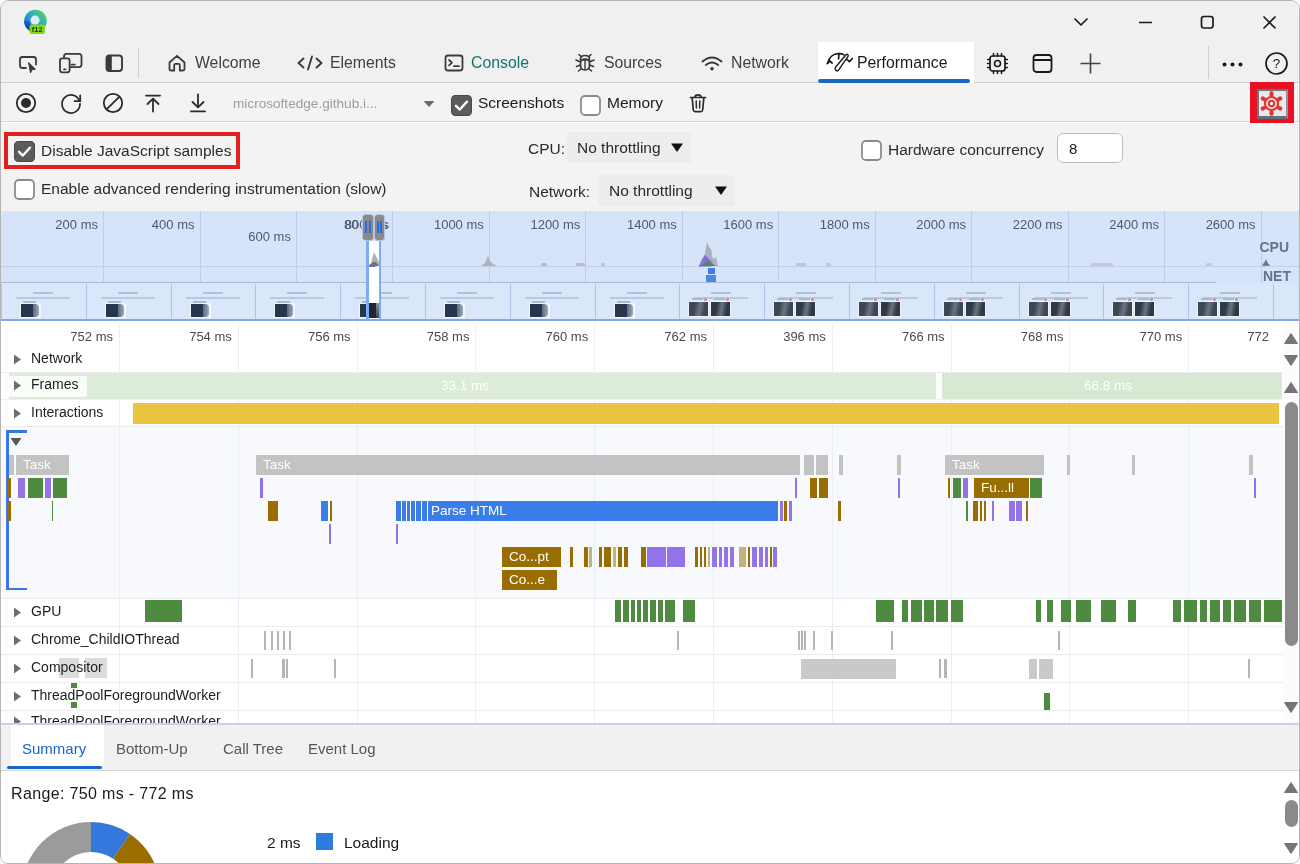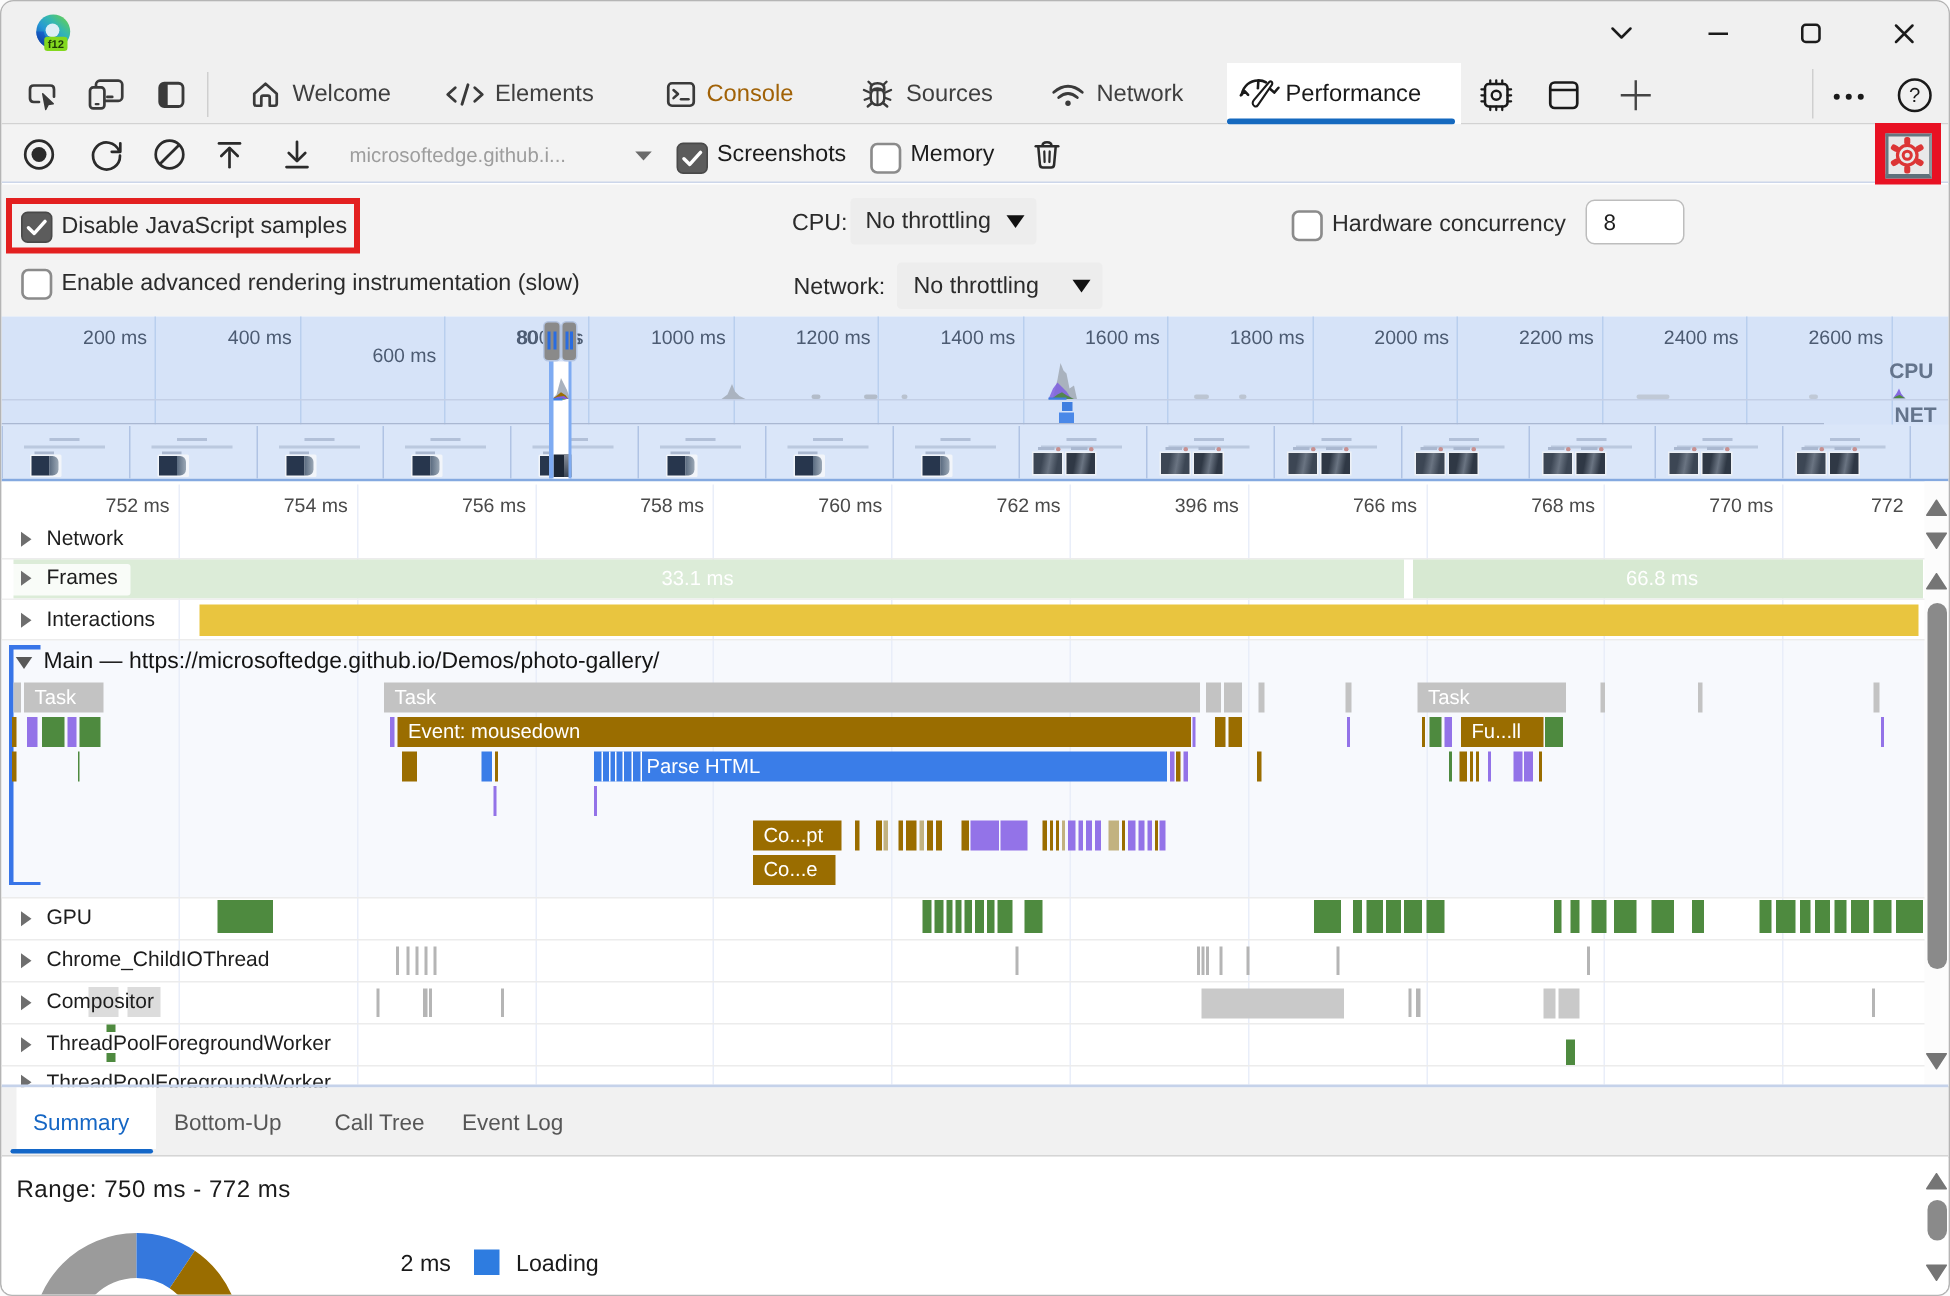--- a/index.html
+++ b/index.html
@@ -58,21 +58,21 @@
 <div class="tx" style="left:194px;top:53px;font-size:15.8px;color:#3f3f3f;">Welcome</div>
 <svg class="abs" style="left:294px;top:49px" width="30" height="26" viewBox="0 0 30 26">
 <path d="M 8.5 8.5 L 3.5 13 L 8.5 17.5 M 21.5 8.5 L 26.5 13 L 21.5 17.5 M 17 6.5 L 13 19.5" stroke="#3a3a3a" stroke-width="1.9" fill="none" stroke-linecap="round" stroke-linejoin="round"></path>
 </svg>
 <div class="tx" style="left:329px;top:53px;font-size:15.8px;color:#3f3f3f;">Elements</div>
 <svg class="abs" style="left:440px;top:49px" width="26" height="26" viewBox="0 0 26 26">
 <rect x="4.5" y="5.5" width="17" height="15" rx="2.5" stroke="#3a3a3a" stroke-width="1.8" fill="none"></rect>
 <path d="M 8 10 L 11 12.7 L 8 15.4" stroke="#3a3a3a" stroke-width="1.7" fill="none" stroke-linecap="round" stroke-linejoin="round"></path>
 <line x1="13" y1="16.2" x2="18" y2="16.2" stroke="#3a3a3a" stroke-width="1.7" stroke-linecap="round"></line>
 </svg>
-<div class="tx" style="left:470px;top:53px;font-size:15.8px;color:#a16207;">Console</div>
+<div class="tx" style="left:470px;top:53px;font-size:15.8px;color:#0f766e;">Console</div>
 <svg class="abs" style="left:570px;top:49px" width="28" height="26" viewBox="0 0 28 26">
 <path d="M 9.5 9 Q 9.5 5.5 14 5.5 Q 18.5 5.5 18.5 9 L 18.5 10 L 9.5 10 Z" stroke="#3a3a3a" stroke-width="1.7" fill="none"></path>
 <rect x="9.5" y="9" width="9" height="11" rx="4.2" stroke="#3a3a3a" stroke-width="1.7" fill="none"></rect>
 <line x1="14" y1="10" x2="14" y2="19.5" stroke="#3a3a3a" stroke-width="1.4"></line>
 <path d="M 9.5 12 L 5 10 M 9.5 15 L 5.5 16.5 M 10.5 18.5 L 7.5 21 M 18.5 12 L 23 10 M 18.5 15 L 22.5 16.5 M 17.5 18.5 L 20.5 21 M 10 6.5 L 8 4.5 M 18 6.5 L 20 4.5" stroke="#3a3a3a" stroke-width="1.6" stroke-linecap="round" fill="none"></path>
 </svg>
 <div class="tx" style="left:603px;top:53px;font-size:15.8px;color:#3f3f3f;">Sources</div>
 <svg class="abs" style="left:697px;top:49px" width="28" height="26" viewBox="0 0 28 26">
 <path d="M 4.5 11.5 Q 14 3.5 23.5 11.5" stroke="#3a3a3a" stroke-width="1.9" fill="none" stroke-linecap="round"></path>
 <path d="M 7.8 15 Q 14 9.8 20.2 15" stroke="#3a3a3a" stroke-width="1.9" fill="none" stroke-linecap="round"></path>
@@ -460,42 +460,40 @@
 <div class="abs" style="left:0;top:398px;width:1284px;height:1px;background:#efefef;"></div>
 <div class="abs" style="left:132px;top:402px;width:1146px;height:21px;background:#e9c53f;"></div>
 <svg class="abs" style="left:12px;top:407px" width="9" height="11" viewBox="0 0 9 11">
       <path d="M 1 0.5 L 8 5.5 L 1 10.5 Z" fill="#6e6e6e"></path>
     </svg>
 <div class="tx" style="left:30px;top:403px;font-size:14px;color:#1d1d1d;">Interactions</div>
 <div class="abs" style="left:0;top:425px;width:1284px;height:1px;background:#ececec;"></div>
 <svg class="abs" style="left:9px;top:435px" width="12" height="12" viewBox="0 0 12 12">
       <path d="M 0.5 2 L 11.5 2 L 6 10 Z" fill="#585858"></path>
     </svg>
-<div class="tx" style="left:28px;top:431px;font-size:15.3px;color:#141414;">Main — https://microsoftedge.github.io/Demos/photo-gallery/</div>
 <div class="abs" style="left:5px;top:429px;width:2.5px;height:160px;background:#3875e8;"></div>
 <div class="abs" style="left:5px;top:429px;width:21px;height:2.5px;background:#3875e8;"></div>
 <div class="abs" style="left:5px;top:586.5px;width:21px;height:2.5px;background:#3875e8;"></div>
 <div class="abs" style="left:8px;top:454px;width:5px;height:20px;background:#c3c3c3;"></div>
 <div class="abs" style="left:15px;top:454px;width:53px;height:20px;background:#c3c3c3;color:#fff;font-size:13.5px;line-height:20px;padding-left:7px;overflow:hidden;white-space:nowrap;">Task</div>
 <div class="abs" style="left:255px;top:454px;width:544px;height:20px;background:#c3c3c3;color:#fff;font-size:13.5px;line-height:20px;padding-left:7px;overflow:hidden;white-space:nowrap;">Task</div>
 <div class="abs" style="left:803px;top:454px;width:10px;height:20px;background:#c3c3c3;"></div>
 <div class="abs" style="left:815px;top:454px;width:12px;height:20px;background:#c3c3c3;"></div>
 <div class="abs" style="left:838px;top:454px;width:4px;height:20px;background:#c3c3c3;"></div>
 <div class="abs" style="left:896px;top:454px;width:4px;height:20px;background:#c3c3c3;"></div>
 <div class="abs" style="left:944px;top:454px;width:99px;height:20px;background:#c3c3c3;color:#fff;font-size:13.5px;line-height:20px;padding-left:7px;overflow:hidden;white-space:nowrap;">Task</div>
 <div class="abs" style="left:1066px;top:454px;width:3px;height:20px;background:#c3c3c3;"></div>
 <div class="abs" style="left:1131px;top:454px;width:3px;height:20px;background:#c3c3c3;"></div>
 <div class="abs" style="left:1248px;top:454px;width:4px;height:20px;background:#c3c3c3;"></div>
 <div class="abs" style="left:6.5px;top:477px;width:3.5px;height:20px;background:#9a6d00;"></div>
 <div class="abs" style="left:17px;top:477px;width:7px;height:20px;background:#9373e8;"></div>
 <div class="abs" style="left:27px;top:477px;width:15px;height:20px;background:#4e8a3f;"></div>
 <div class="abs" style="left:44px;top:477px;width:6px;height:20px;background:#9373e8;"></div>
 <div class="abs" style="left:52px;top:477px;width:14px;height:20px;background:#4e8a3f;"></div>
 <div class="abs" style="left:259px;top:477px;width:3px;height:20px;background:#9373e8;"></div>
-<div class="abs" style="left:264px;top:477px;width:529px;height:20px;background:#9a6d00;color:#fff;font-size:13.5px;line-height:20px;padding-left:7px;overflow:hidden;white-space:nowrap;">Event: mousedown</div>
 <div class="abs" style="left:794px;top:477px;width:2px;height:20px;background:#9373e8;"></div>
 <div class="abs" style="left:809px;top:477px;width:7px;height:20px;background:#9a6d00;"></div>
 <div class="abs" style="left:818px;top:477px;width:9px;height:20px;background:#9a6d00;"></div>
 <div class="abs" style="left:897px;top:477px;width:2px;height:20px;background:#9373e8;"></div>
 <div class="abs" style="left:947px;top:477px;width:2px;height:20px;background:#9a6d00;"></div>
 <div class="abs" style="left:952px;top:477px;width:8px;height:20px;background:#4e8a3f;"></div>
 <div class="abs" style="left:962px;top:477px;width:5px;height:20px;background:#9373e8;"></div>
 <div class="abs" style="left:973px;top:477px;width:55px;height:20px;background:#9a6d00;color:#fff;font-size:13.5px;line-height:20px;padding-left:7px;overflow:hidden;white-space:nowrap;">Fu...ll</div>
 <div class="abs" style="left:1029px;top:477px;width:12px;height:20px;background:#4e8a3f;"></div>
 <div class="abs" style="left:1253px;top:477px;width:2px;height:20px;background:#9373e8;"></div>

